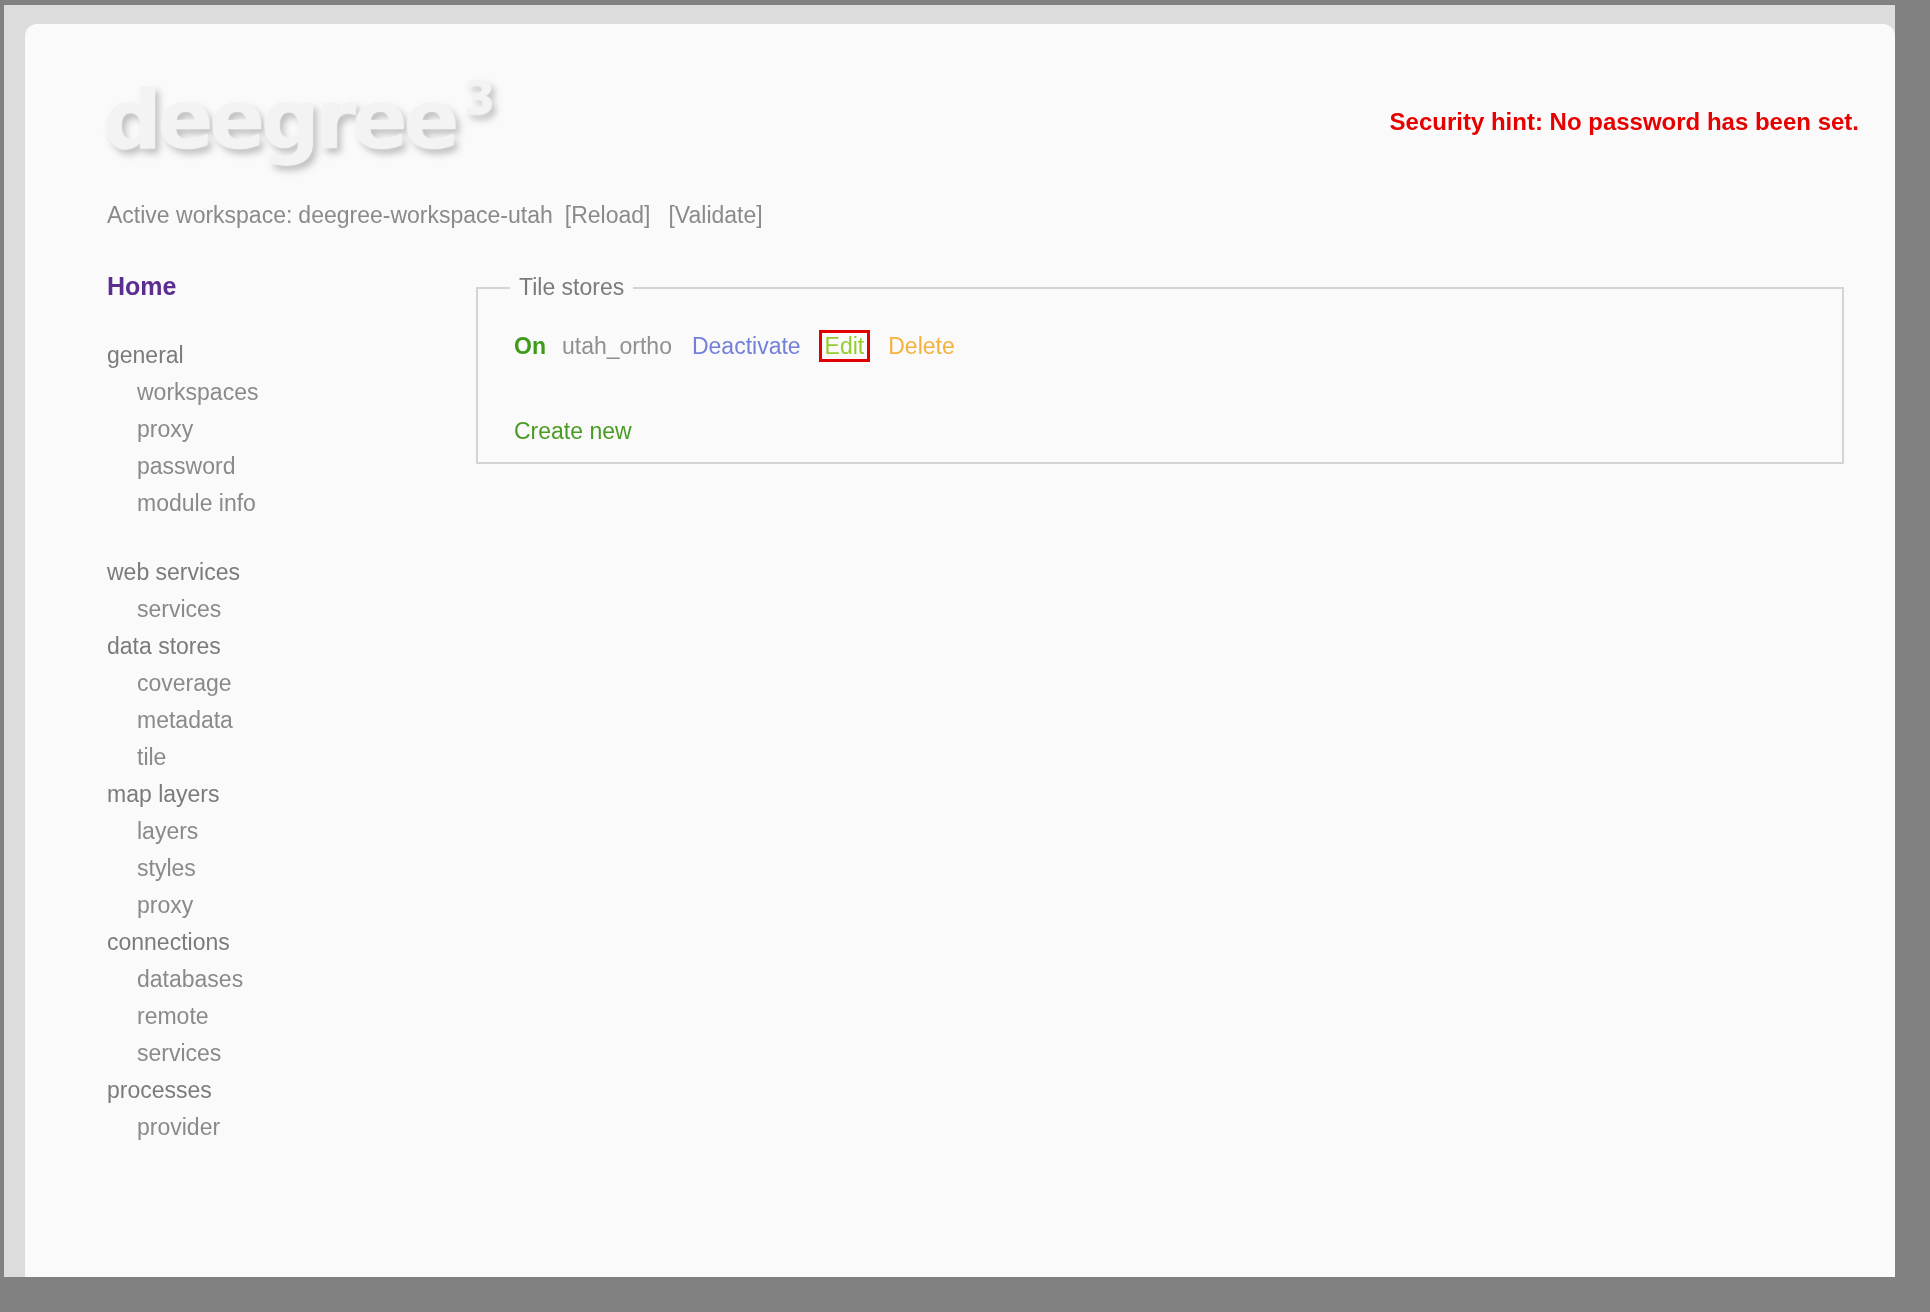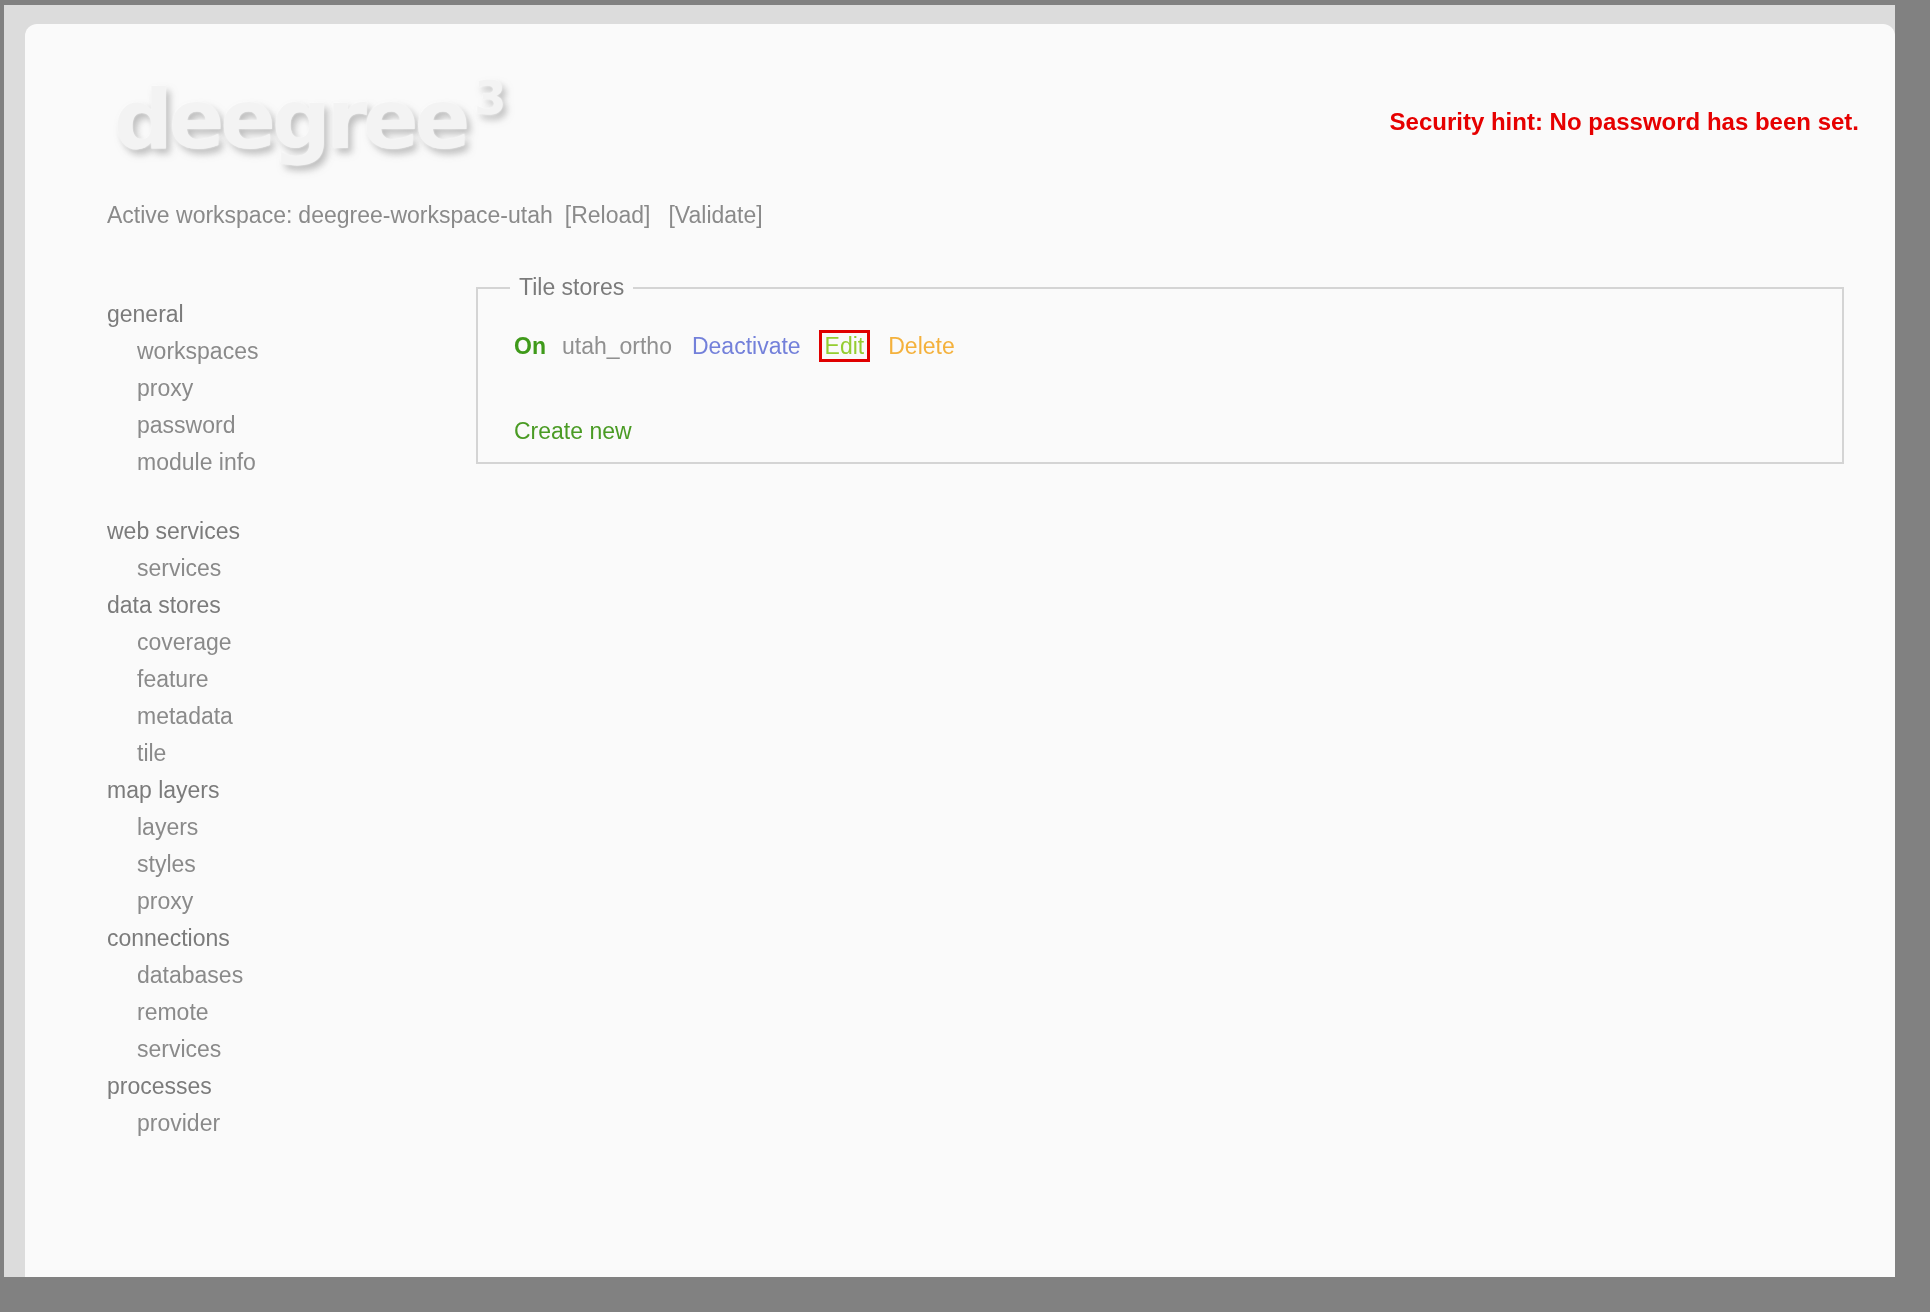--- a/index.html
+++ b/index.html
@@ -29,21 +29,21 @@
     background:var(--page-bg);
   }
   .card{
     position:absolute;left:21px;top:19px;
     width:1870px;height:1253px;
     background:var(--card-bg);
     border-radius:12px 12px 0 0;
   }
   
   .logo{
-    position:absolute;left:89px;top:48px;
+    position:absolute;left:78px;top:48px;
     font-family:"DejaVu Sans","Liberation Sans",sans-serif;
     font-weight:bold;font-size:82px;letter-spacing:-4px;
     color:#f3f3f3;
     text-shadow:0 0 2px rgba(255,255,255,.95), 4px 5px 7px rgba(140,140,140,.55);
     user-select:none;
     text-align:center;
   }
   .logo .sup{
     font-size:46px;position:relative;top:-34px;margin-left:8px;letter-spacing:0;
   }
@@ -106,36 +106,36 @@
 <div class="page-bg">
   <div class="card">
 
     <div class="logo"><span>deegree</span><span class="sup">3</span></div>
 
     <div class="hint">Security hint: No password has been set.</div>
 
     <div class="ws-line"><span>Active workspace:</span><span class="ws-name">deegree-workspace-utah</span><span class="ws-link">[Reload]</span><span class="ws-link">[Validate]</span></div>
 
     <div class="sidebar">
+      <div class="home">Home</div>
       <div>
           <div class="sb-group gap">
             <div class="sb-head">general</div>
             <div class="sb-item">workspaces</div>
             <div class="sb-item">proxy</div>
             <div class="sb-item">password</div>
             <div class="sb-item">module info</div>
           </div>
           <div class="sb-group gap">
             <div class="sb-head">web services</div>
             <div class="sb-item">services</div>
           </div>
           <div class="sb-group">
             <div class="sb-head">data stores</div>
             <div class="sb-item">coverage</div>
-            <div class="sb-item">feature</div>
             <div class="sb-item">metadata</div>
             <div class="sb-item">tile</div>
           </div>
           <div class="sb-group">
             <div class="sb-head">map layers</div>
             <div class="sb-item">layers</div>
             <div class="sb-item">styles</div>
             <div class="sb-item">proxy</div>
           </div>
           <div class="sb-group">

